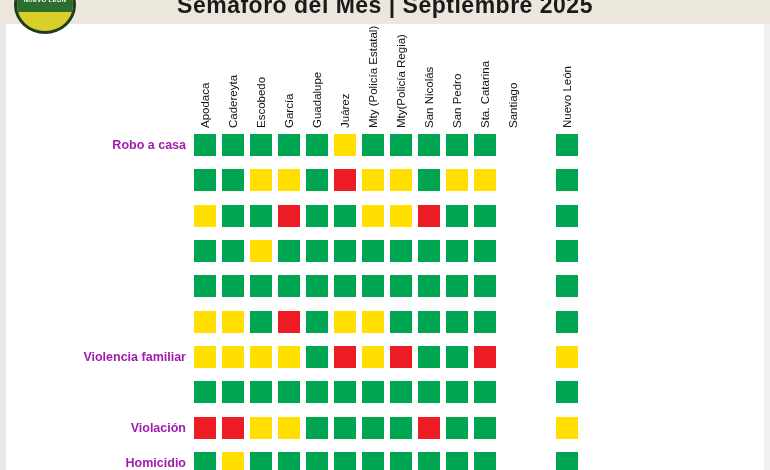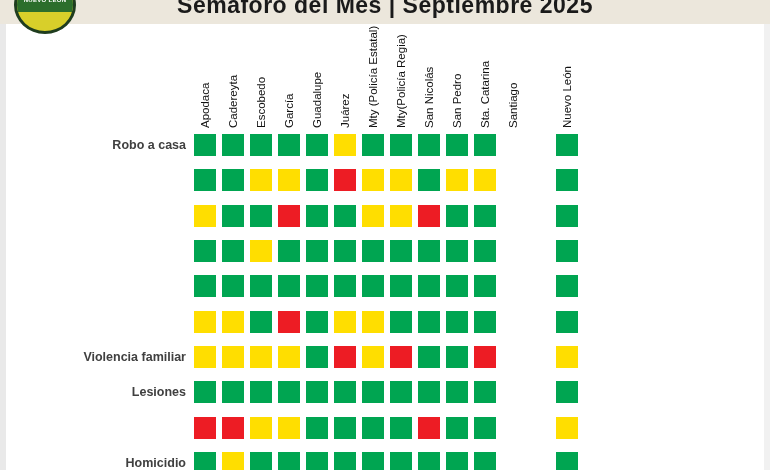--- a/index.html
+++ b/index.html
@@ -109,21 +109,21 @@
     white-space: nowrap;
     font-family: "Liberation Sans", sans-serif;
   }
 
   .row-label {
     position: absolute;
     right: 0;
     text-align: right;
     font-size: 12.5px;
     font-weight: bold;
-    color: #404040;
+    color: #a21caf;
     white-space: nowrap;
     height: 18px;
     line-height: 18px;
   }
 
   .cell {
     position: absolute;
     width: 22px;
     height: 22px;
   }
@@ -239,33 +239,33 @@
       <div class="cell amarillo" style="left: 250px; top: 322px; width: 22px; height: 22px;"></div>
       <div class="cell amarillo" style="left: 278px; top: 322px; width: 22px; height: 22px;"></div>
       <div class="cell verde" style="left: 306px; top: 322px; width: 22px; height: 22px;"></div>
       <div class="cell rojo" style="left: 334px; top: 322px; width: 22px; height: 22px;"></div>
       <div class="cell amarillo" style="left: 362px; top: 322px; width: 22px; height: 22px;"></div>
       <div class="cell rojo" style="left: 390px; top: 322px; width: 22px; height: 22px;"></div>
       <div class="cell verde" style="left: 418px; top: 322px; width: 22px; height: 22px;"></div>
       <div class="cell verde" style="left: 446px; top: 322px; width: 22px; height: 22px;"></div>
       <div class="cell rojo" style="left: 474px; top: 322px; width: 22px; height: 22px;"></div>
       <div class="cell amarillo" style="left: 556px; top: 322px; width: 22px; height: 22px;"></div>
-      <div class="row-label" style="top: 359px; left: 0px; width: 186px;">Lesiones</div>
       <div class="cell verde" style="left: 194px; top: 357px; width: 22px; height: 22px;"></div>
       <div class="cell verde" style="left: 222px; top: 357px; width: 22px; height: 22px;"></div>
       <div class="cell verde" style="left: 250px; top: 357px; width: 22px; height: 22px;"></div>
       <div class="cell verde" style="left: 278px; top: 357px; width: 22px; height: 22px;"></div>
       <div class="cell verde" style="left: 306px; top: 357px; width: 22px; height: 22px;"></div>
       <div class="cell verde" style="left: 334px; top: 357px; width: 22px; height: 22px;"></div>
       <div class="cell verde" style="left: 362px; top: 357px; width: 22px; height: 22px;"></div>
       <div class="cell verde" style="left: 390px; top: 357px; width: 22px; height: 22px;"></div>
       <div class="cell verde" style="left: 418px; top: 357px; width: 22px; height: 22px;"></div>
       <div class="cell verde" style="left: 446px; top: 357px; width: 22px; height: 22px;"></div>
       <div class="cell verde" style="left: 474px; top: 357px; width: 22px; height: 22px;"></div>
       <div class="cell verde" style="left: 556px; top: 357px; width: 22px; height: 22px;"></div>
+      <div class="row-label" style="top: 395px; left: 0px; width: 186px;">Violación</div>
       <div class="cell rojo" style="left: 194px; top: 393px; width: 22px; height: 22px;"></div>
       <div class="cell rojo" style="left: 222px; top: 393px; width: 22px; height: 22px;"></div>
       <div class="cell amarillo" style="left: 250px; top: 393px; width: 22px; height: 22px;"></div>
       <div class="cell amarillo" style="left: 278px; top: 393px; width: 22px; height: 22px;"></div>
       <div class="cell verde" style="left: 306px; top: 393px; width: 22px; height: 22px;"></div>
       <div class="cell verde" style="left: 334px; top: 393px; width: 22px; height: 22px;"></div>
       <div class="cell verde" style="left: 362px; top: 393px; width: 22px; height: 22px;"></div>
       <div class="cell verde" style="left: 390px; top: 393px; width: 22px; height: 22px;"></div>
       <div class="cell rojo" style="left: 418px; top: 393px; width: 22px; height: 22px;"></div>
       <div class="cell verde" style="left: 446px; top: 393px; width: 22px; height: 22px;"></div>

